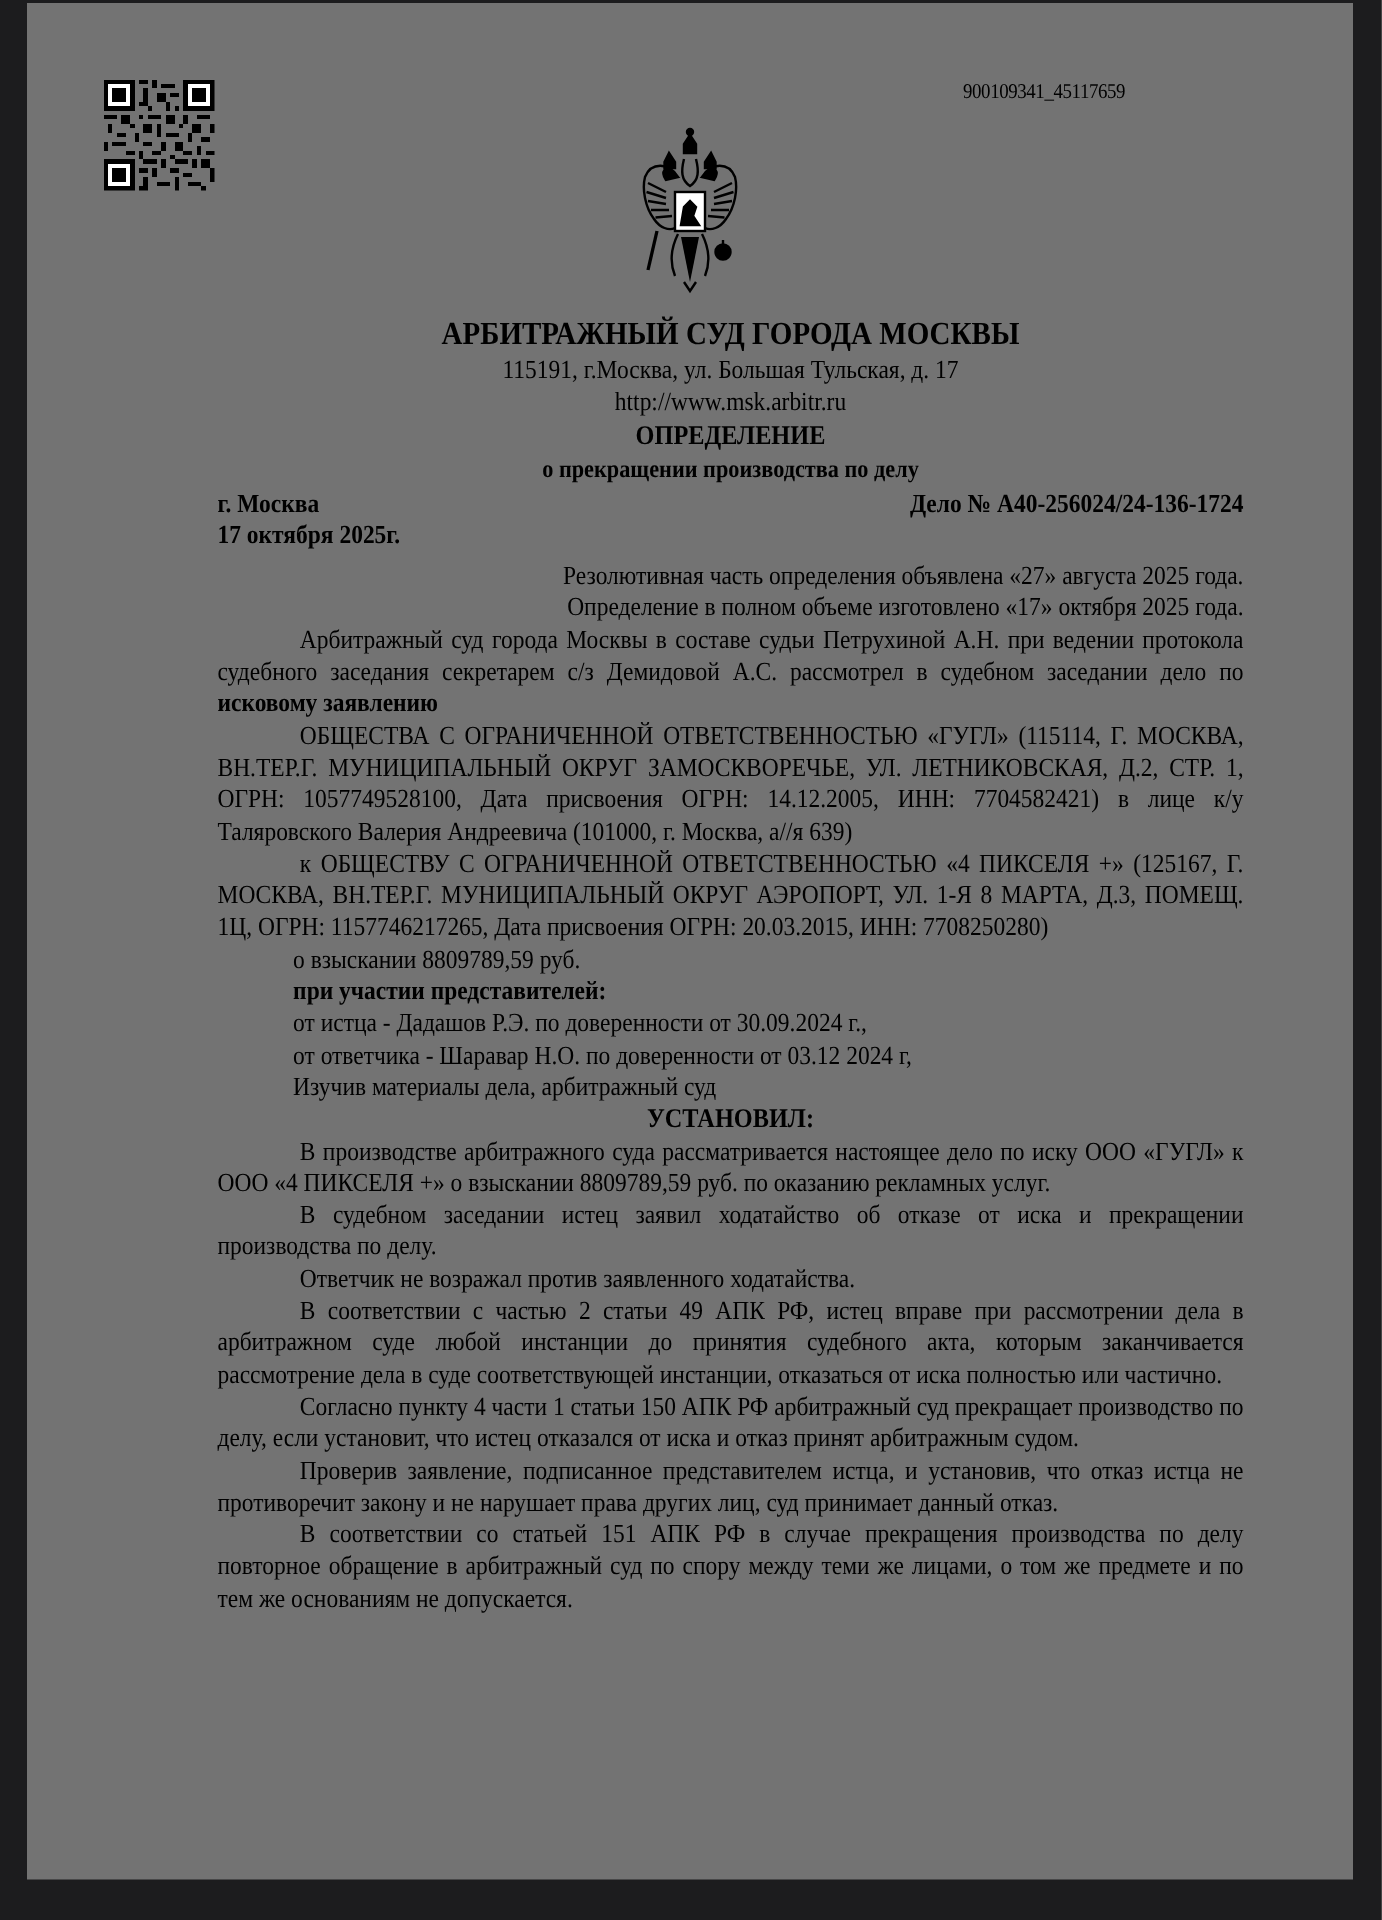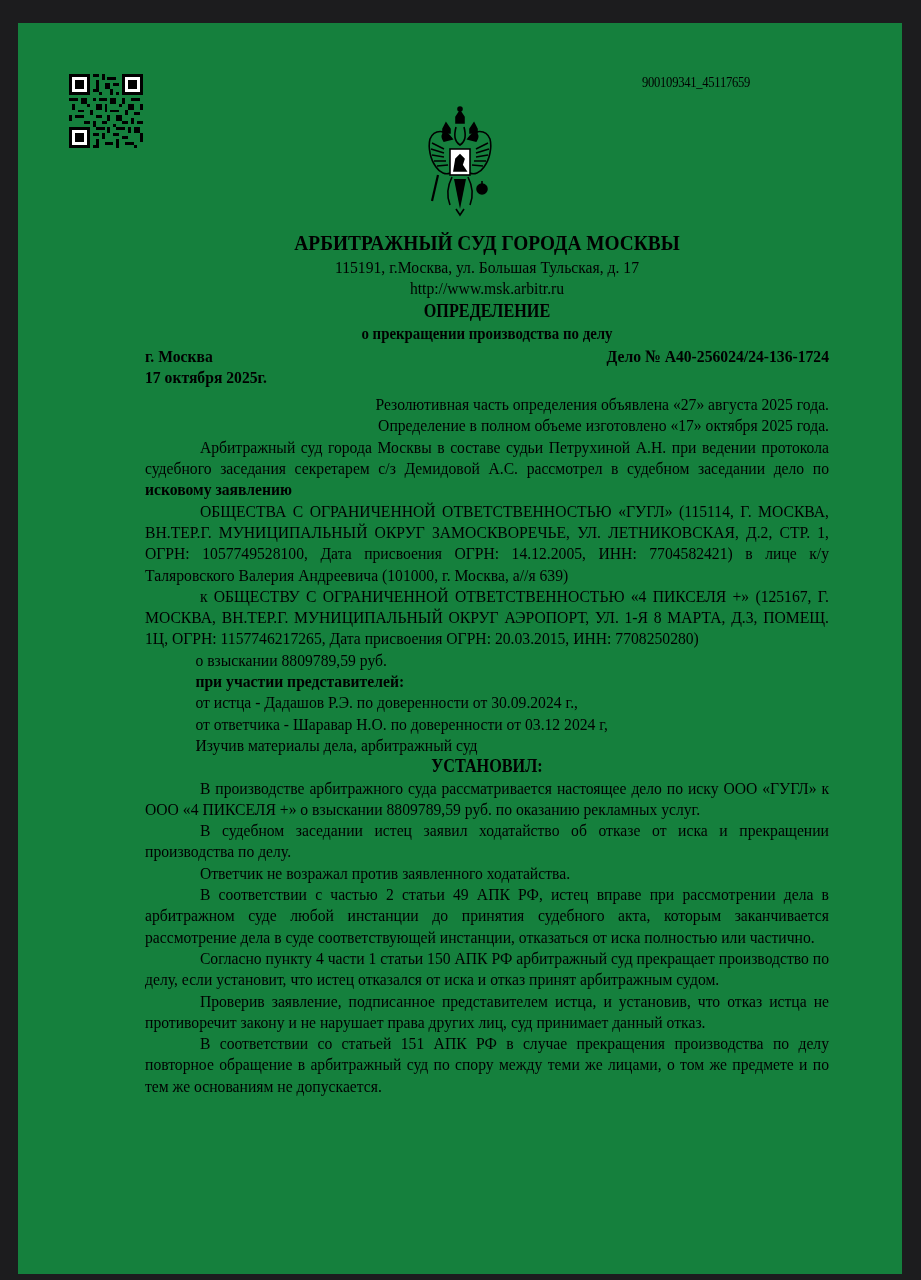--- a/index.html
+++ b/index.html
@@ -6,23 +6,23 @@
   body {
     width: 921px; height: 1280px;
     background: #1c1c1e;
     position: relative;
     overflow: hidden;
     font-family: "Liberation Serif", "DejaVu Serif", serif;
     color: #000;
   }
   .page {
     position: absolute;
-    left: 18px; top: 23px;
+    left: 18px; top: 2px;
     width: 884px; height: 1251px;
-    background: #15803d;
+    background: #737373;
   }
   .qr {
     position: absolute;
     left: 51px; top: 51px;
     width: 74px; height: 74px;
   }
   .doc-id {
     position: absolute;
     left: 624px; top: 52px;
     font-size: 14px;

